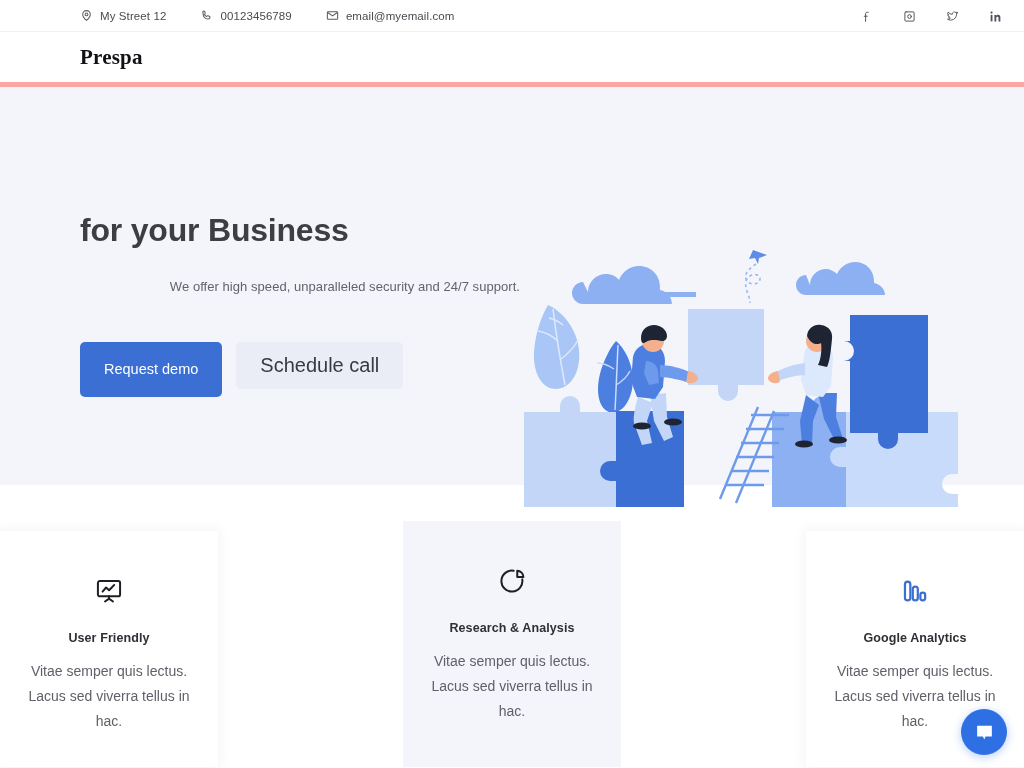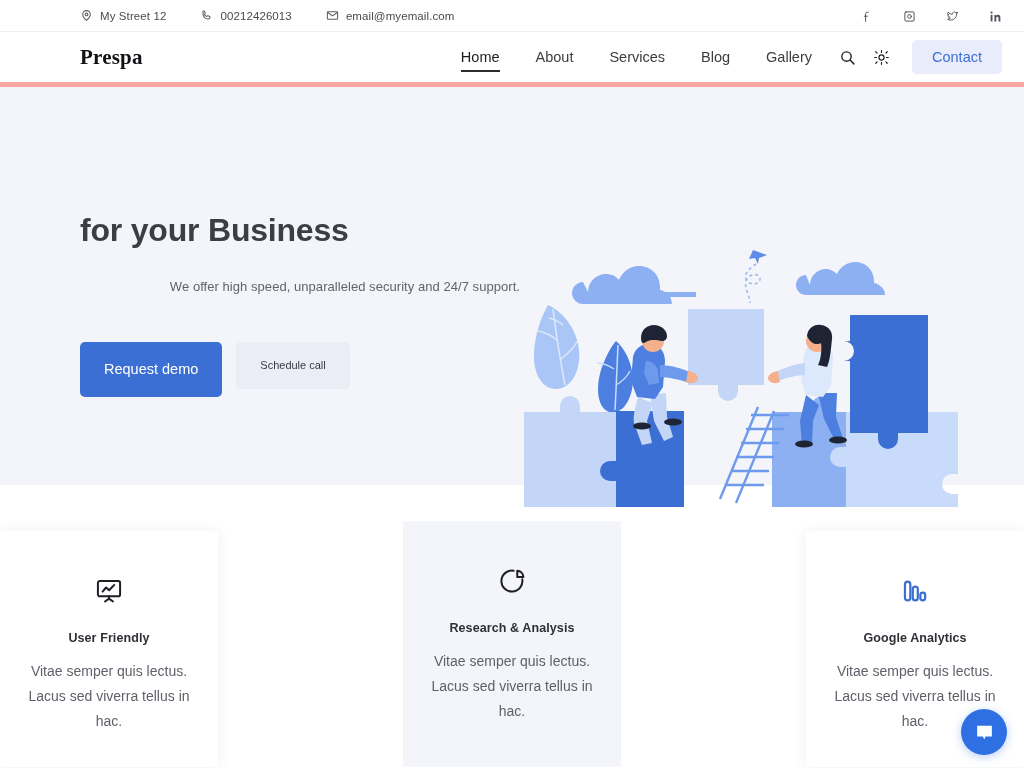--- a/index.html
+++ b/index.html
@@ -96,21 +96,21 @@
     letter-spacing: .05px;
     text-align: right;
   }
   .hero-actions { margin-top: 48px; display: flex; gap: 14px; }
   .btn-primary {
     background: #3b6fd4; color: #ffffff; font-size: 14.5px;
     padding: 0 24px; height: 55px; border-radius: 5px; border: none;
     cursor: pointer; font-family: inherit;
   }
   .btn-secondary {
-    background: #eaecf6; color: #3a3a42; font-size: 11px;
+    background: #eaecf6; color: #3a3a42; font-size: 20px;
     padding: 0 24px; height: 47px; border-radius: 5px; border: none;
     cursor: pointer; font-family: inherit;
   }
   .hero-art { position: absolute; left: 520px; top: 150px; width: 440px; height: 270px; }
 
   
   .features {
     background: #ffffff;
     padding: 46px 0 0 0;
     display: flex;
@@ -161,21 +161,21 @@
       </span>
       <span>My Street 12</span>
     </div>
 
     <div class="contact-item">
       <span class="ico">
         <svg viewBox="0 0 24 24" fill="none" stroke="currentColor" stroke-width="1.9" stroke-linecap="round" stroke-linejoin="round">
           <path d="M7 3.5c1 0 1.4.5 1.8 1.6l.7 2c.3.8.1 1.3-.5 1.8l-.9.7c.9 1.9 2.4 3.4 4.3 4.3l.7-.9c.5-.6 1-.8 1.8-.5l2 .7c1.1.4 1.6.8 1.6 1.8 0 2.1-1.7 3.5-3.6 3.5C9.3 18.5 5.5 14.7 5.5 7.1 5.5 5.2 4.9 3.5 7 3.5z"></path>
         </svg>
       </span>
-      <span>00212426013</span>
+      <span>00123456789</span>
     </div>
 
     <div class="contact-item">
       <span class="ico">
         <svg viewBox="0 0 24 24" fill="none" stroke="currentColor" stroke-width="1.9" stroke-linecap="round" stroke-linejoin="round">
           <rect x="2.5" y="5" width="19" height="14" rx="1.6"></rect>
             <path d="M3 6.4l9 6.4 9-6.4"></path>
         </svg>
       </span>
       <span>email@myemail.com</span>
@@ -206,45 +206,20 @@
           <circle cx="4.7" cy="4.8" r="2"></circle>
         <path d="M10 9h3.2v1.7c.6-1.1 1.9-2 3.5-2 3 0 4.3 1.9 4.3 5.1V21h-3.4v-6c0-1.7-.6-2.7-2.1-2.7-1.3 0-2.1.9-2.1 2.7v6H10V9z"></path>
       </svg>
     </span>
   </div>
 </div>
 
 <div class="navbar">
   <div class="logo">Prespa</div>
 
-  <div class="nav-right">
-    <div class="nav-links">
-      <div class="nav-link active">Home</div>
-      <div class="nav-link">About</div>
-      <div class="nav-link">Services</div>
-      <div class="nav-link">Blog</div>
-      <div class="nav-link">Gallery</div>
-    </div>
-
-    <div class="nav-icon-btn">
-      <svg viewBox="0 0 24 24" fill="none" stroke="currentColor" stroke-width="2" stroke-linecap="round">
-        <circle cx="10.6" cy="10.6" r="6.6"></circle>
-          <path d="M15.6 15.6L21 21"></path>
-      </svg>
-    </div>
-
-    <div class="nav-icon-btn">
-      <svg viewBox="0 0 24 24" fill="none" stroke="currentColor" stroke-width="1.7" stroke-linecap="round">
-        <circle cx="12" cy="12" r="3.6"></circle>
-        <path d="M12 2.4v2.6M12 19v2.6M3.9 3.9l1.9 1.9M18.2 18.2l1.9 1.9M2.4 12H5M19 12h2.6M3.9 20.1l1.9-1.9M18.2 5.8l1.9-1.9"></path>
-      </svg>
-    </div>
-
-    <button class="contact-btn">Contact</button>
-  </div>
 </div>
 
 <div class="hero">
   <div class="hero-left">
     <h1 class="hero-title">
       <br>
       <span>for your Business</span>
     </h1>
     <p class="hero-sub">We offer high speed, unparalleled security and 24/7 support.</p>
     <div class="hero-actions">

